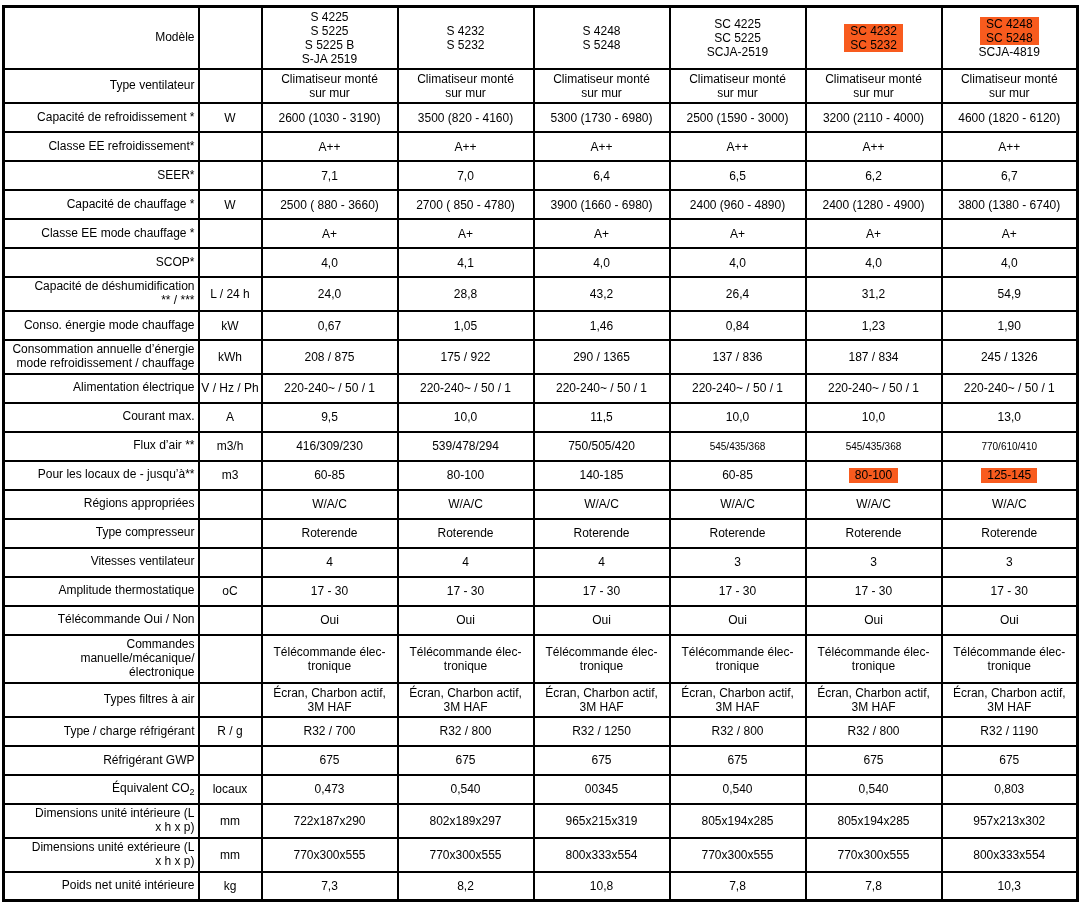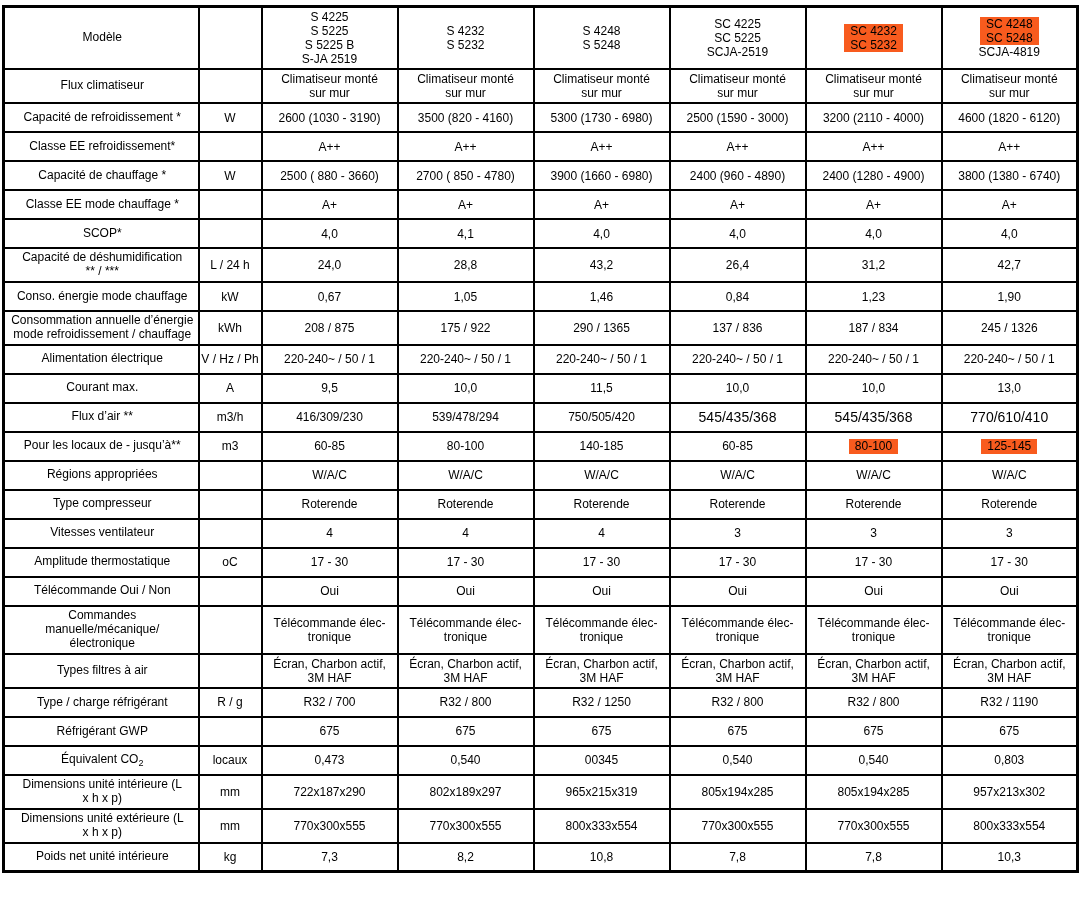--- a/index.html
+++ b/index.html
@@ -14,32 +14,32 @@
   td{
     border:2px solid #000;
     font-size:12px;
     padding:2px 3px;
     vertical-align:middle;
     overflow:hidden;
   }
   tr{height:29px;}
   tr.header{height:58px;}
   td.label{
-    text-align:center;
+    text-align:right;
     white-space:pre-line;
     padding-left:5px;
     line-height:1.16;
   }
   td.unit{text-align:center;padding:2px 1px;}
   td.val{
     text-align:center;
     white-space:pre-line;
     line-height:1.18;
   }
-  td.small{font-size:14px;}
+  td.small{font-size:10px;}
   .line{line-height:14px;}
   .hl{
     background:var(--hl,#F85B1E);
     display:inline-block;
     padding:0 6px;
     margin:-1px 12px;
   }
   sub{font-size:9px;}
 </style>
 </head>
@@ -61,21 +61,21 @@
         <td class="label">Modèle</td>
         <td class="unit"></td>
         <td class="val"><div class="line"><span>S 4225</span></div><div class="line"><span>S 5225</span></div><div class="line"><span>S 5225 B</span></div><div class="line"><span>S-JA 2519</span></div></td>
         <td class="val"><div class="line"><span>S 4232</span></div><div class="line"><span>S 5232</span></div></td>
         <td class="val"><div class="line"><span>S 4248</span></div><div class="line"><span>S 5248</span></div></td>
         <td class="val"><div class="line"><span>SC 4225</span></div><div class="line"><span>SC 5225</span></div><div class="line"><span>SCJA-2519</span></div></td>
         <td class="val"><div class="line"><span class="hl">SC 4232</span></div><div class="line"><span class="hl">SC 5232</span></div></td>
         <td class="val"><div class="line"><span class="hl">SC 4248</span></div><div class="line"><span class="hl">SC 5248</span></div><div class="line"><span>SCJA-4819</span></div></td>
       </tr>
       <tr>
-        <td class="label">Flux climatiseur</td>
+        <td class="label">Type ventilateur</td>
         <td class="unit"></td>
         <td class="val">Climatiseur monté
 sur mur</td>
         <td class="val">Climatiseur monté
 sur mur</td>
         <td class="val">Climatiseur monté
 sur mur</td>
         <td class="val">Climatiseur monté
 sur mur</td>
         <td class="val">Climatiseur monté
@@ -97,20 +97,30 @@
         <td class="label">Classe EE refroidissement*</td>
         <td class="unit"></td>
         <td class="val">A++</td>
         <td class="val">A++</td>
         <td class="val">A++</td>
         <td class="val">A++</td>
         <td class="val">A++</td>
         <td class="val">A++</td>
       </tr>
       <tr>
+        <td class="label">SEER*</td>
+        <td class="unit"></td>
+        <td class="val">7,1</td>
+        <td class="val">7,0</td>
+        <td class="val">6,4</td>
+        <td class="val">6,5</td>
+        <td class="val">6,2</td>
+        <td class="val">6,7</td>
+      </tr>
+      <tr>
         <td class="label">Capacité de chauffage *</td>
         <td class="unit">W</td>
         <td class="val">2500 ( 880 - 3660)</td>
         <td class="val">2700 ( 850 - 4780)</td>
         <td class="val">3900 (1660 - 6980)</td>
         <td class="val">2400 (960 - 4890)</td>
         <td class="val">2400 (1280 - 4900)</td>
         <td class="val">3800 (1380 - 6740)</td>
       </tr>
       <tr>
@@ -135,21 +145,21 @@
       </tr>
       <tr>
         <td class="label">Capacité de déshumidification
 ** / ***</td>
         <td class="unit">L / 24 h</td>
         <td class="val">24,0</td>
         <td class="val">28,8</td>
         <td class="val">43,2</td>
         <td class="val">26,4</td>
         <td class="val">31,2</td>
-        <td class="val">42,7</td>
+        <td class="val">54,9</td>
       </tr>
       <tr>
         <td class="label">Conso. énergie mode chauffage</td>
         <td class="unit">kW</td>
         <td class="val">0,67</td>
         <td class="val">1,05</td>
         <td class="val">1,46</td>
         <td class="val">0,84</td>
         <td class="val">1,23</td>
         <td class="val">1,90</td>

